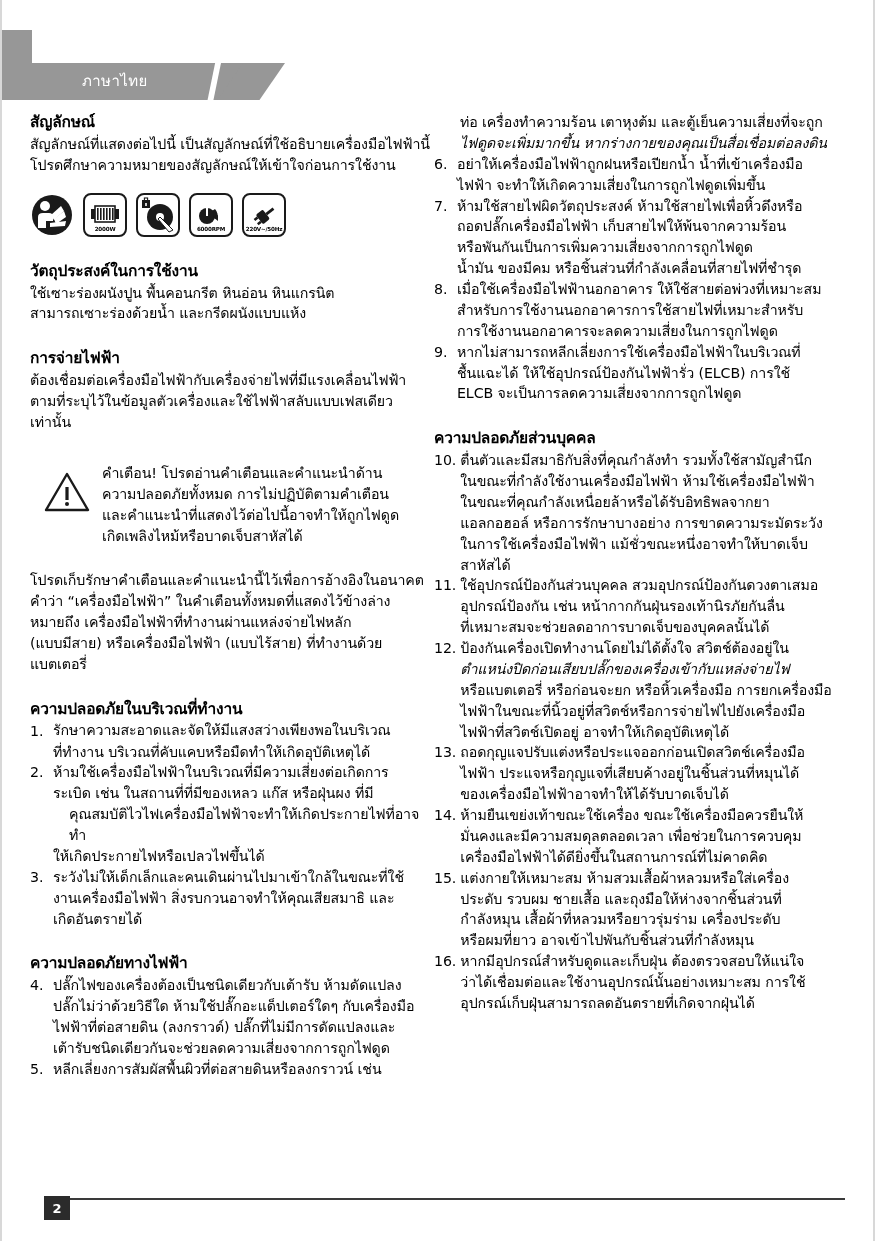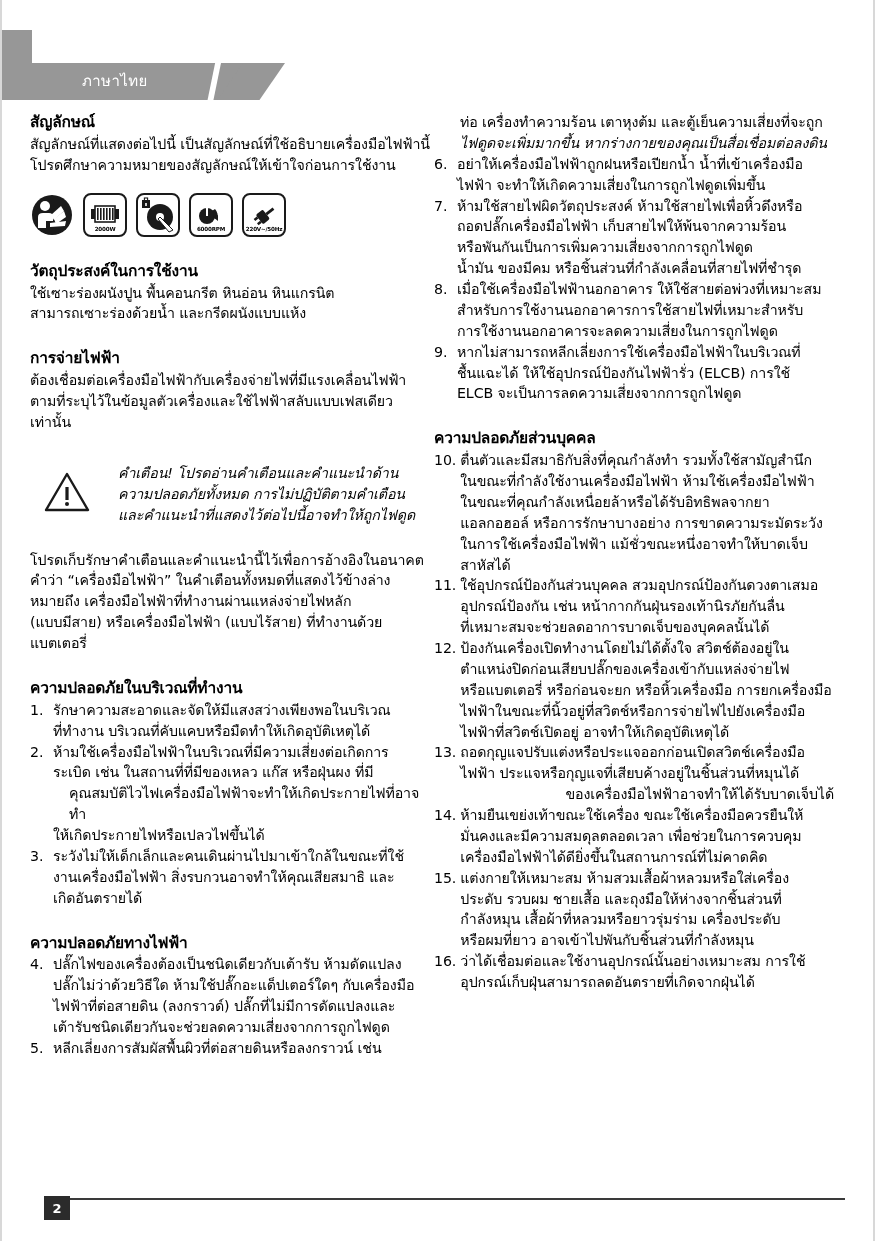--- a/index.html
+++ b/index.html
@@ -114,23 +114,22 @@
     line-height:1;
     white-space:nowrap;
     color:#000;
   }
   .sym svg{display:block;}
 
   
   .warnblock{
     display:flex;
     align-items:flex-start;
-    gap:28px;
+    gap:12px;
     margin:6px 0 0 14px;
-    font-style:italic;
   }
   .warn-tri{flex:0 0 auto;margin-top:8px;}
   .warn-text{
     font-size:14.2px;
     line-height:1.47;
     letter-spacing:-0.1px;
   }
 
   
   ol.list{
@@ -274,39 +273,40 @@
         <svg width="46" height="42" viewBox="0 0 46 42">
           <path d="M23 3 L44 39 L2 39 Z" fill="none" stroke="#1a1a1a" stroke-width="2.4" stroke-linejoin="round"></path>
           <rect x="21.4" y="16" width="3.2" height="13" fill="#1a1a1a"></rect>
           <circle cx="23" cy="33" r="2" fill="#1a1a1a"></circle>
         </svg>
       </div>
       <div class="warn-text">
         <div>คำเตือน! โปรดอ่านคำเตือนและคำแนะนำด้าน</div>
         <div>ความปลอดภัยทั้งหมด การไม่ปฏิบัติตามคำเตือน</div>
         <div>และคำแนะนำที่แสดงไว้ต่อไปนี้อาจทำให้ถูกไฟดูด</div>
+        <div>เกิดเพลิงไหม้หรือบาดเจ็บสาหัสได้</div>
       </div>
     </div>
 
     <div class="gap-lg"></div>
 
     <p class="para">โปรดเก็บรักษาคำเตือนและคำแนะนำนี้ไว้เพื่อการอ้างอิงในอนาคต</p>
     <p class="para">คำว่า “เครื่องมือไฟฟ้า” ในคำเตือนทั้งหมดที่แสดงไว้ข้างล่าง</p>
     <p class="para">หมายถึง เครื่องมือไฟฟ้าที่ทำงานผ่านแหล่งจ่ายไฟหลัก</p>
     <p class="para">(แบบมีสาย) หรือเครื่องมือไฟฟ้า (แบบไร้สาย) ที่ทำงานด้วย</p>
     <p class="para">แบตเตอรี่</p>
 
     <div class="gap-lg"></div>
 
     <h2 class="sec">ความปลอดภัยในบริเวณที่ทำงาน</h2>
     <ol class="list">
       <li>
         <span class="num">1.</span>
         <span class="txt">
-          <span style="display: block;">รักษาความสะอาดและจัดให้มีแสงสว่างเพียงพอในบริเวณ</span>
+          <span style="display: block; font-family: Liberation Mono, monospace;">รักษาความสะอาดและจัดให้มีแสงสว่างเพียงพอในบริเวณ</span>
           <span style="display: block;">ที่ทำงาน บริเวณที่คับแคบหรือมืดทำให้เกิดอุบัติเหตุได้</span>
         </span>
       </li>
       <li>
         <span class="num">2.</span>
         <span class="txt">
           <span style="display: block;">ห้ามใช้เครื่องมือไฟฟ้าในบริเวณที่มีความเสี่ยงต่อเกิดการ</span>
           <span style="display: block;">ระเบิด เช่น ในสถานที่ที่มีของเหลว แก๊ส หรือฝุ่นผง ที่มี</span>
           <span style="display: block; margin-left: 16px;">คุณสมบัติไวไฟเครื่องมือไฟฟ้าจะทำให้เกิดประกายไฟที่อาจทำ</span>
           <span style="display: block;">ให้เกิดประกายไฟหรือเปลวไฟขึ้นได้</span>
@@ -408,33 +408,33 @@
           <span style="display: block;">ใช้อุปกรณ์ป้องกันส่วนบุคคล สวมอุปกรณ์ป้องกันดวงตาเสมอ</span>
           <span style="display: block;">อุปกรณ์ป้องกัน เช่น หน้ากากกันฝุ่นรองเท้านิรภัยกันลื่น</span>
           <span style="display: block;">ที่เหมาะสมจะช่วยลดอาการบาดเจ็บของบุคคลนั้นได้</span>
         </span>
       </li>
 
       <li>
         <span class="num">12.</span>
         <span class="txt">
           <span style="display: block;">ป้องกันเครื่องเปิดทำงานโดยไม่ได้ตั้งใจ สวิตช์ต้องอยู่ใน</span>
-          <span style="display: block;">ตำแหน่งปิดก่อนเสียบปลั๊กของเครื่องเข้ากับแหล่งจ่ายไฟ</span>
+          <span style="display: block; font-style: italic;">ตำแหน่งปิดก่อนเสียบปลั๊กของเครื่องเข้ากับแหล่งจ่ายไฟ</span>
           <span style="display: block;">หรือแบตเตอรี่ หรือก่อนจะยก หรือหิ้วเครื่องมือ การยกเครื่องมือ</span>
           <span style="display: block;">ไฟฟ้าในขณะที่นิ้วอยู่ที่สวิตช์หรือการจ่ายไฟไปยังเครื่องมือ</span>
           <span style="display: block;">ไฟฟ้าที่สวิตช์เปิดอยู่ อาจทำให้เกิดอุบัติเหตุได้</span>
         </span>
       </li>
 
       <li>
         <span class="num">13.</span>
         <span class="txt">
           <span style="display: block;">ถอดกุญแจปรับแต่งหรือประแจออกก่อนเปิดสวิตช์เครื่องมือ</span>
           <span style="display: block;">ไฟฟ้า ประแจหรือกุญแจที่เสียบค้างอยู่ในชิ้นส่วนที่หมุนได้</span>
-          <span style="display: block; text-align: right;">ของเครื่องมือไฟฟ้าอาจทำให้ได้รับบาดเจ็บได้</span>
+          <span style="display: block;">ของเครื่องมือไฟฟ้าอาจทำให้ได้รับบาดเจ็บได้</span>
         </span>
       </li>
 
       <li>
         <span class="num">14.</span>
         <span class="txt">
           <span style="display: block;">ห้ามยืนเขย่งเท้าขณะใช้เครื่อง ขณะใช้เครื่องมือควรยืนให้</span>
           <span style="display: block;">มั่นคงและมีความสมดุลตลอดเวลา เพื่อช่วยในการควบคุม</span>
           <span style="display: block;">เครื่องมือไฟฟ้าได้ดียิ่งขึ้นในสถานการณ์ที่ไม่คาดคิด</span>
         </span>
@@ -446,20 +446,21 @@
           <span style="display: block;">แต่งกายให้เหมาะสม ห้ามสวมเสื้อผ้าหลวมหรือใส่เครื่อง</span>
           <span style="display: block;">ประดับ รวบผม ชายเสื้อ และถุงมือให้ห่างจากชิ้นส่วนที่</span>
           <span style="display: block;">กำลังหมุน เสื้อผ้าที่หลวมหรือยาวรุ่มร่าม เครื่องประดับ</span>
           <span style="display: block;">หรือผมที่ยาว อาจเข้าไปพันกับชิ้นส่วนที่กำลังหมุน</span>
         </span>
       </li>
 
       <li>
         <span class="num">16.</span>
         <span class="txt">
+          <span style="display: block;">หากมีอุปกรณ์สำหรับดูดและเก็บฝุ่น ต้องตรวจสอบให้แน่ใจ</span>
           <span style="display: block;">ว่าได้เชื่อมต่อและใช้งานอุปกรณ์นั้นอย่างเหมาะสม การใช้</span>
           <span style="display: block;">อุปกรณ์เก็บฝุ่นสามารถลดอันตรายที่เกิดจากฝุ่นได้</span>
         </span>
       </li>
 
     </ol>
 
   </div>
 
   <div class="footer-rule"></div>

